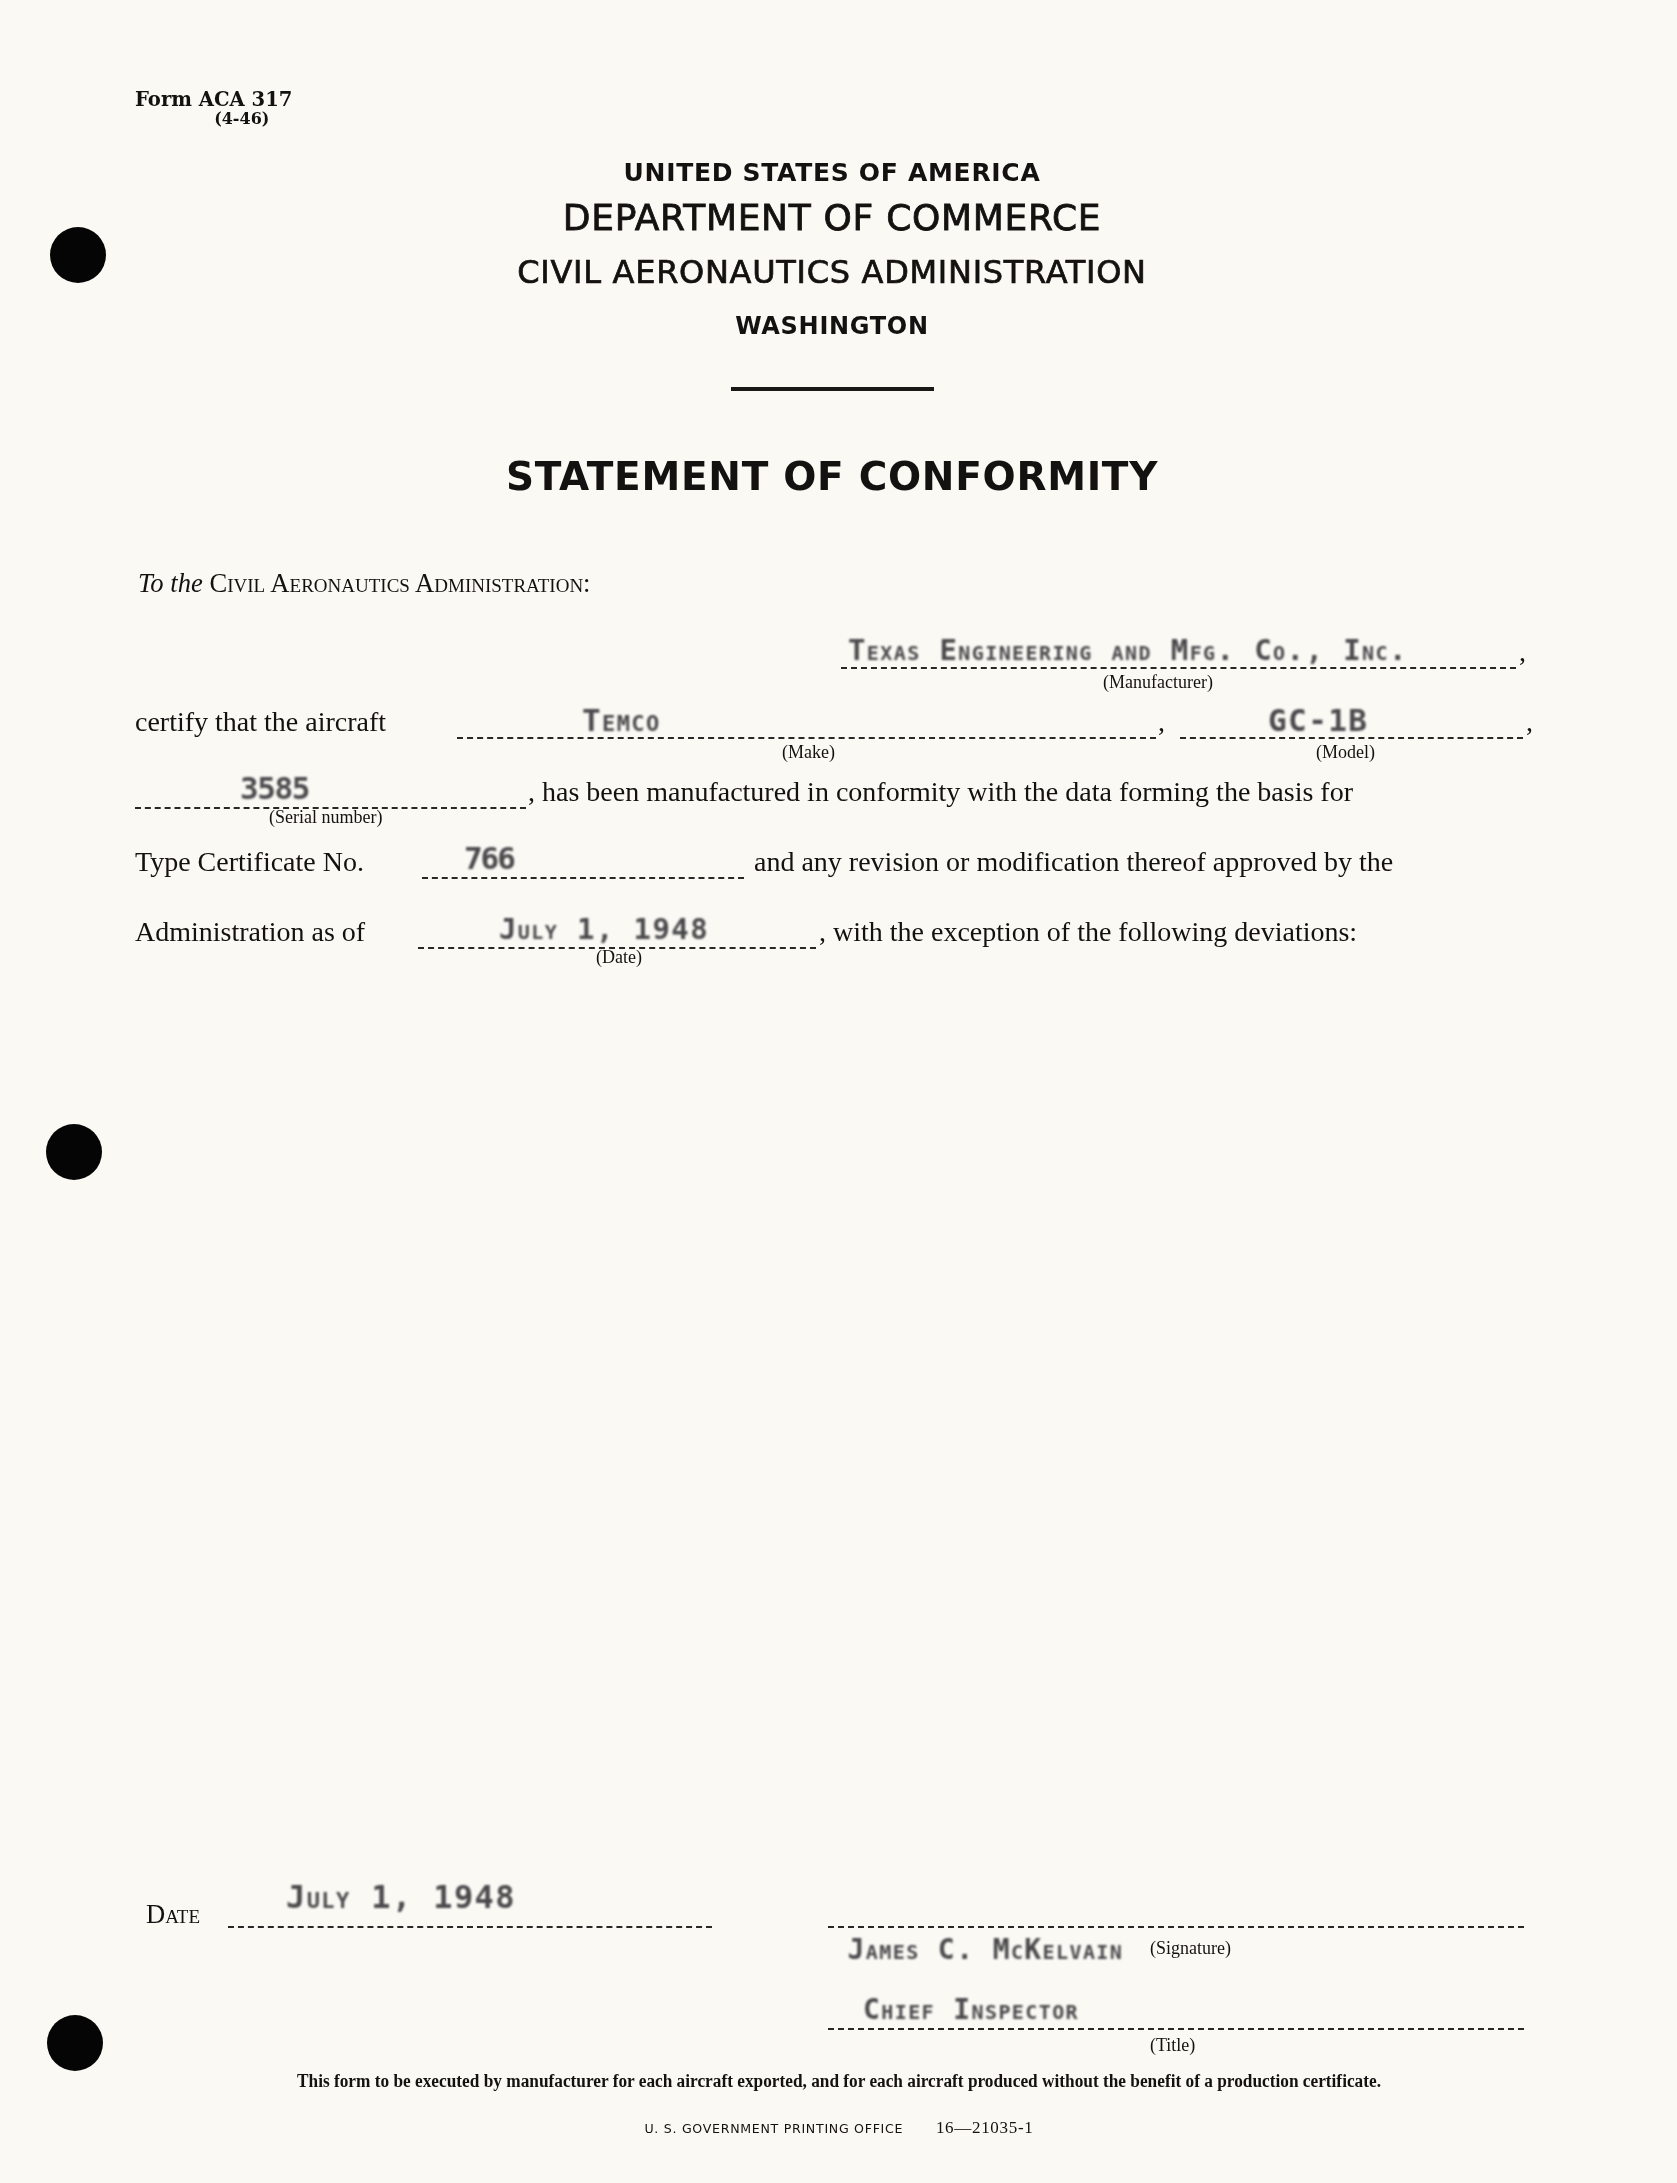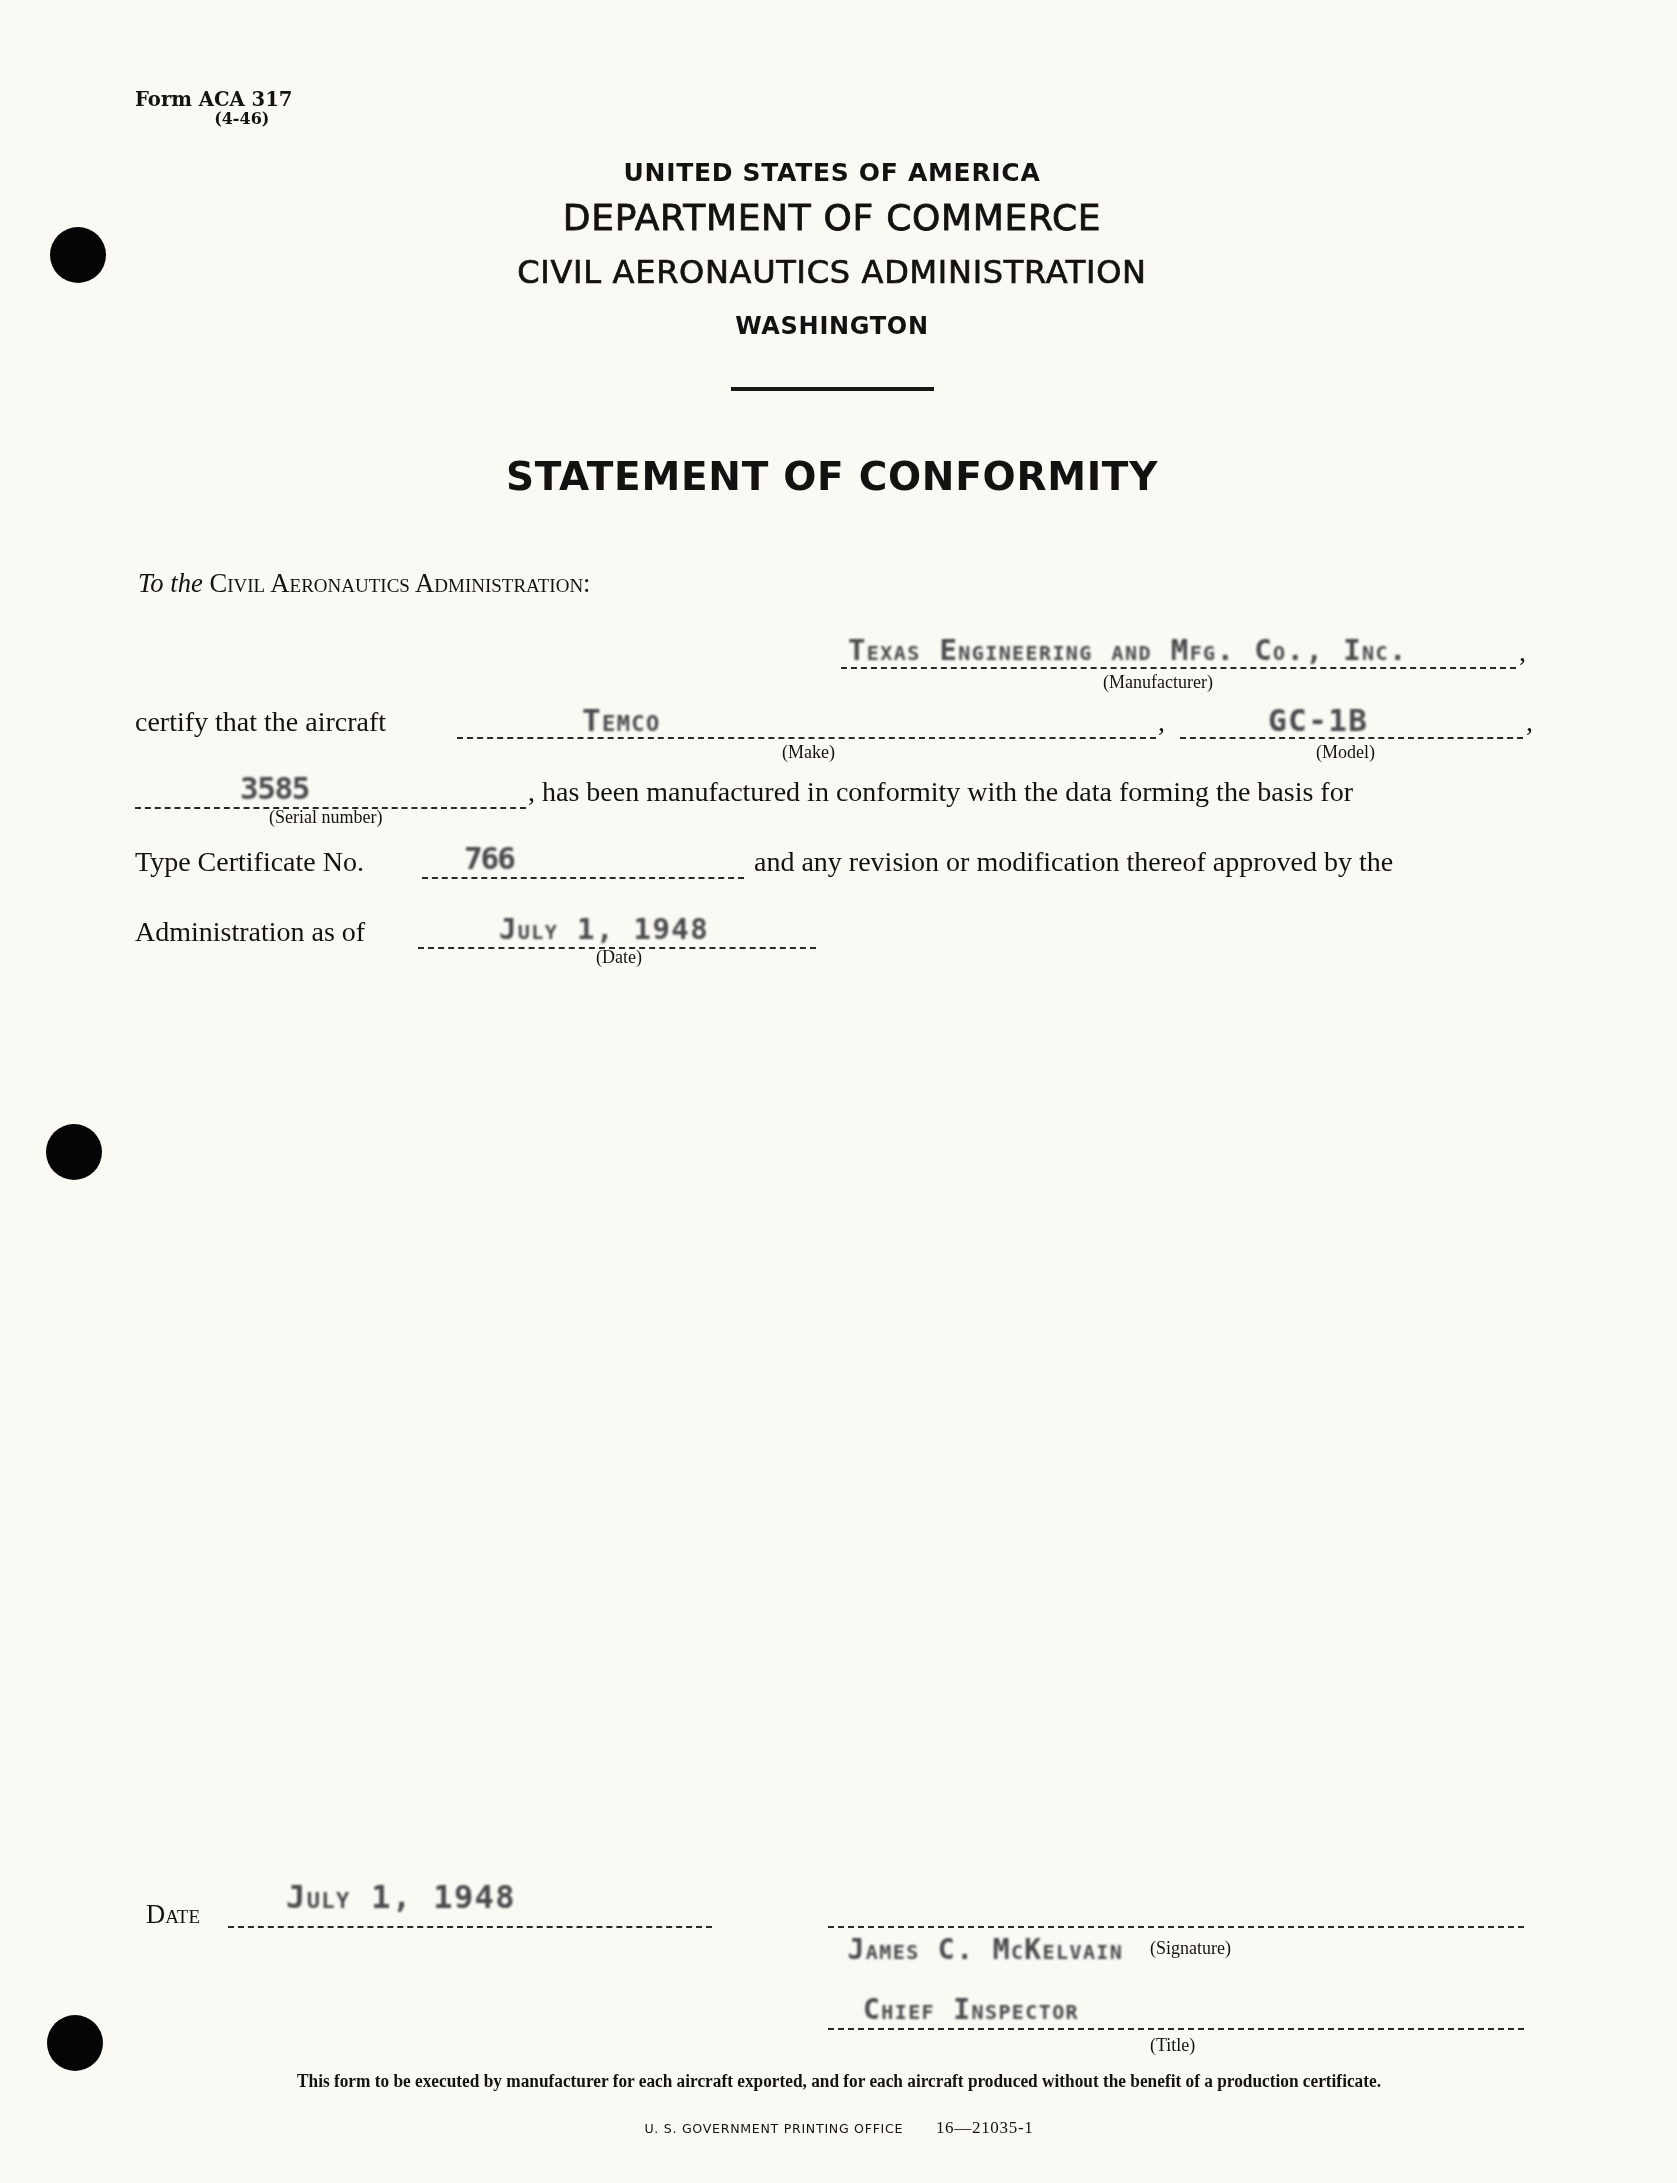--- a/index.html
+++ b/index.html
@@ -177,20 +177,21 @@
   <div class="dots" style="left:287px; top:31px; width:322px;"></div>
   <span class="fill" style="left:329px; top:-5.6px; font-size:31px; letter-spacing:-2.1px;">766</span>
   <span class="t" style="left:619px; top:0;">and any revision or modification thereof approved by the</span>
 </div>
 
 <div class="line" style="top:916px;">
   <span class="t" style="left:0; top:0;">Administration as of</span>
   <div class="dots" style="left:283px; top:31px; width:398px;"></div>
   <span class="fill" style="left:364px; top:-4.2px; font-size:29px;">July 1, 1948</span>
   <span class="cap" style="left:461px; top:31px;">(Date)</span>
+  <span class="t" style="left:684px; top:0;">, with the exception of the following deviations:</span>
 </div>
 
 <div class="abs" style="left:135px; top:979px; width:1398px; height:874px;"></div>
 
 <div class="abs" style="left:146px; top:1881px; width:573px; height:49px;">
   <span class="t sc" style="left:0; top:18px; font-size:26.6px;">Date</span>
   <div class="dots" style="left:82px; top:45px; width:484px;"></div>
   <span class="fill" style="left:140px; top:-2.8px; font-size:32px;">July 1, 1948</span>
 </div>
 

